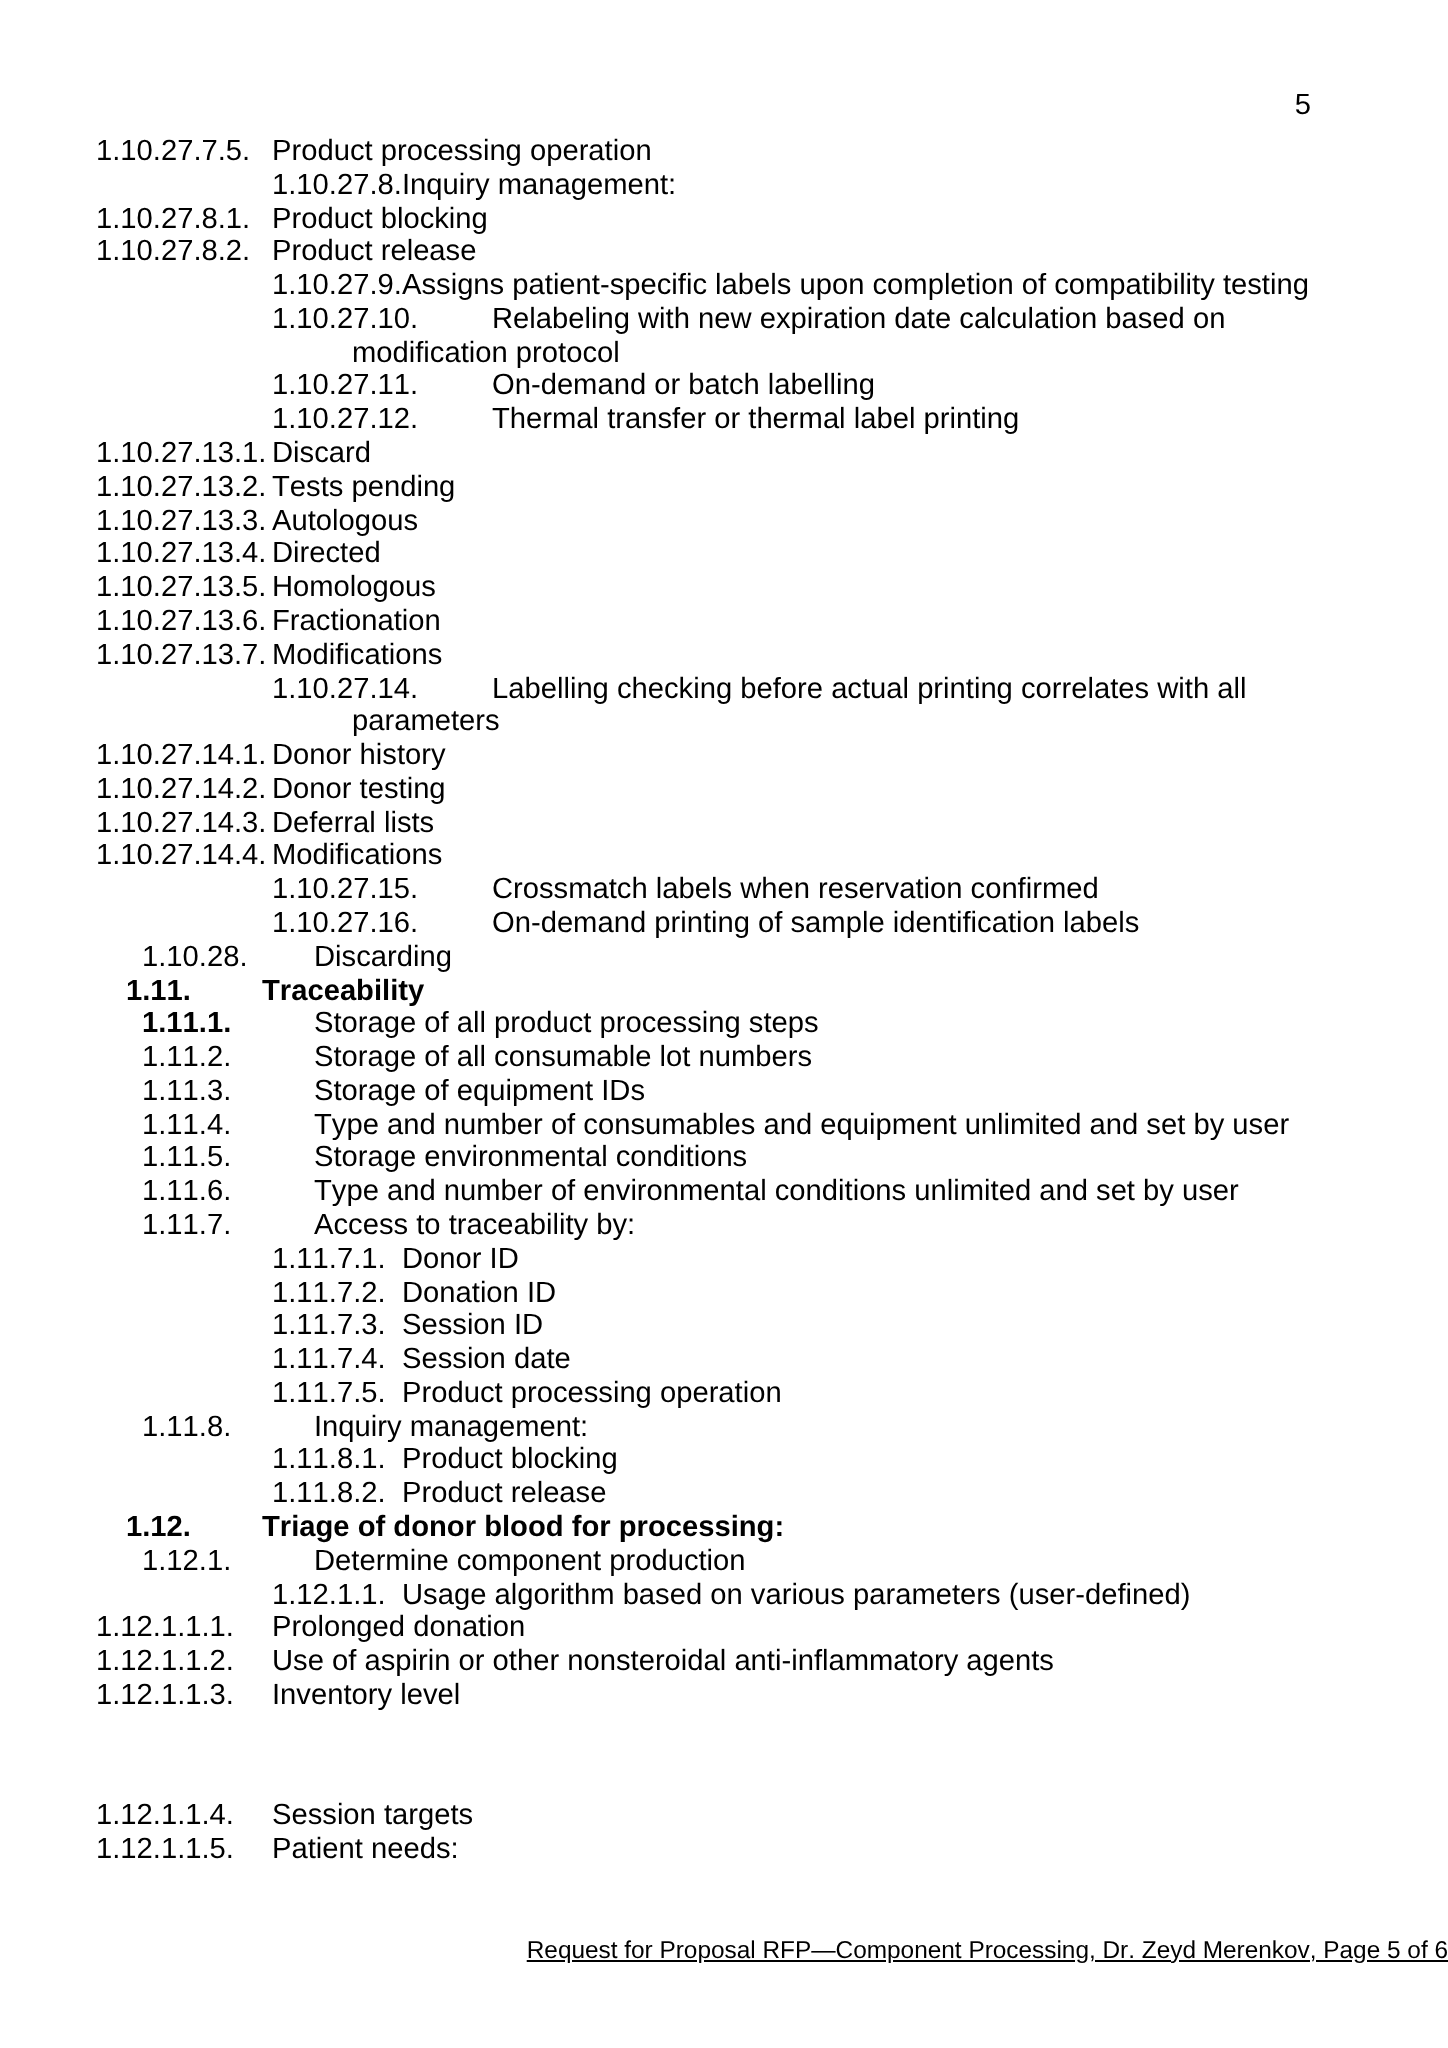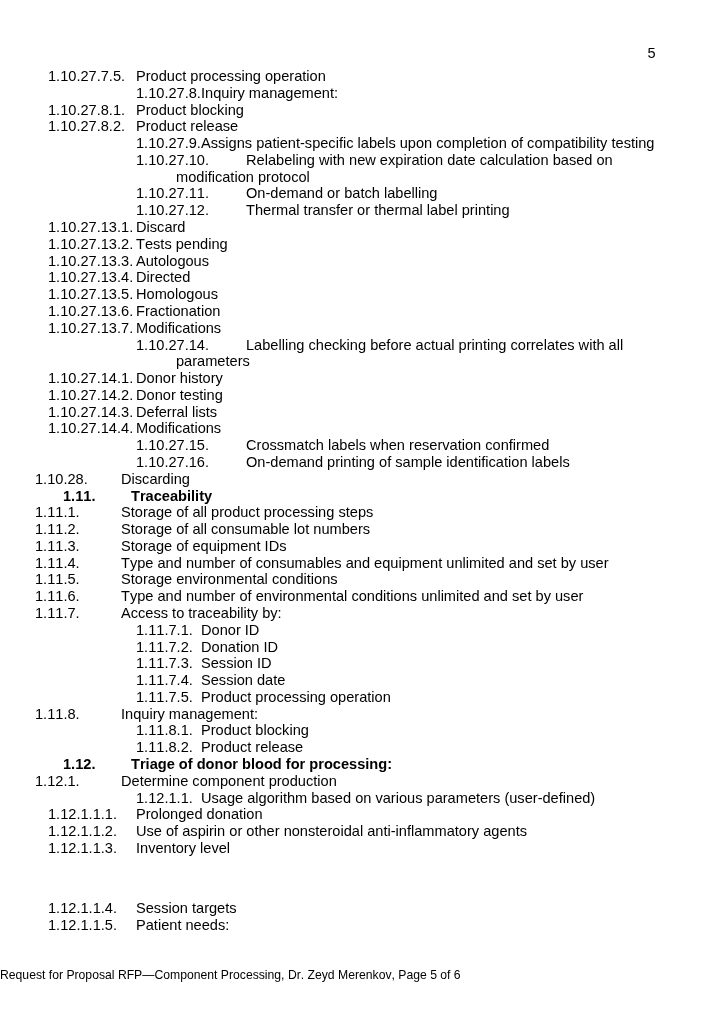--- a/index.html
+++ b/index.html
@@ -23,32 +23,33 @@
     .outline {
       position: absolute;
       left: 0;
       top: 68px;
       width: 655.4px;
       font-size: 14.6px;
       line-height: 16.78px;
     }
     .row { box-sizing: border-box; width: 100%; }
     .lvl-0 { padding-left: 88px; text-indent: -25px; font-weight: bold; }
-    .lvl-1 { padding-left: 64px; text-indent: -29px; }
+    .lvl-1 { padding-left: 100px; text-indent: -29px; }
     .lvl-2 { padding-left: 176px; text-indent: -40px; }
     .lvl-3 { padding-left: 91px; text-indent: -43px; }
     .num { display: inline-block; text-indent: 0; white-space: nowrap; }
     .footer {
       position: absolute;
       left: 0;
       width: 724px;
       top: 968.7px;
-      text-align: left;
+      text-align: right;
       font-size: 12.2px;
       line-height: 1;
+      text-decoration: underline;
     }
   </style>
 </head>
 <body>
 
 <div id="page">
   <div class="page-number">5</div>
   <div class="outline" id="outline">
       <div class="row lvl-3"><span class="num" style="width: 88px;">1.10.27.7.5.</span><span class="txt">Product processing operation</span></div>
       <div class="row lvl-2"><span class="num" style="width: 65px;">1.10.27.8.</span><span class="txt">Inquiry management:</span></div>
@@ -67,21 +68,21 @@
       <div class="row lvl-3"><span class="num" style="width: 88px;">1.10.27.13.7.</span><span class="txt">Modifications</span></div>
       <div class="row lvl-2"><span class="num" style="width: 110px;">1.10.27.14.</span><span class="txt">Labelling checking before actual printing correlates with all parameters</span></div>
       <div class="row lvl-3"><span class="num" style="width: 88px;">1.10.27.14.1.</span><span class="txt">Donor history</span></div>
       <div class="row lvl-3"><span class="num" style="width: 88px;">1.10.27.14.2.</span><span class="txt">Donor testing</span></div>
       <div class="row lvl-3"><span class="num" style="width: 88px;">1.10.27.14.3.</span><span class="txt">Deferral lists</span></div>
       <div class="row lvl-3"><span class="num" style="width: 88px;">1.10.27.14.4.</span><span class="txt">Modifications</span></div>
       <div class="row lvl-2"><span class="num" style="width: 110px;">1.10.27.15.</span><span class="txt">Crossmatch labels when reservation confirmed</span></div>
       <div class="row lvl-2"><span class="num" style="width: 110px;">1.10.27.16.</span><span class="txt">On-demand printing of sample identification labels</span></div>
       <div class="row lvl-1"><span class="num" style="width: 86px;">1.10.28.</span><span class="txt">Discarding</span></div>
       <div class="row lvl-0"><span class="num" style="width: 68px;">1.11.</span><span class="txt">Traceability</span></div>
-      <div class="row lvl-1"><span class="num" style="width: 86px;">1.11.1.</span><span class="txt">Storage of all product processing steps</span></div>
+      <div class="row lvl-1"><span class="num" style="width: 86px; font-weight: bold;">1.11.1.</span><span class="txt">Storage of all product processing steps</span></div>
       <div class="row lvl-1"><span class="num" style="width: 86px;">1.11.2.</span><span class="txt">Storage of all consumable lot numbers</span></div>
       <div class="row lvl-1"><span class="num" style="width: 86px;">1.11.3.</span><span class="txt">Storage of equipment IDs</span></div>
       <div class="row lvl-1"><span class="num" style="width: 86px;">1.11.4.</span><span class="txt">Type and number of consumables and equipment unlimited and set by user</span></div>
       <div class="row lvl-1"><span class="num" style="width: 86px;">1.11.5.</span><span class="txt">Storage environmental conditions</span></div>
       <div class="row lvl-1"><span class="num" style="width: 86px;">1.11.6.</span><span class="txt">Type and number of environmental conditions unlimited and set by user</span></div>
       <div class="row lvl-1"><span class="num" style="width: 86px;">1.11.7.</span><span class="txt">Access to traceability by:</span></div>
       <div class="row lvl-2"><span class="num" style="width: 65px;">1.11.7.1.</span><span class="txt">Donor ID</span></div>
       <div class="row lvl-2"><span class="num" style="width: 65px;">1.11.7.2.</span><span class="txt">Donation ID</span></div>
       <div class="row lvl-2"><span class="num" style="width: 65px;">1.11.7.3.</span><span class="txt">Session ID</span></div>
       <div class="row lvl-2"><span class="num" style="width: 65px;">1.11.7.4.</span><span class="txt">Session date</span></div>

